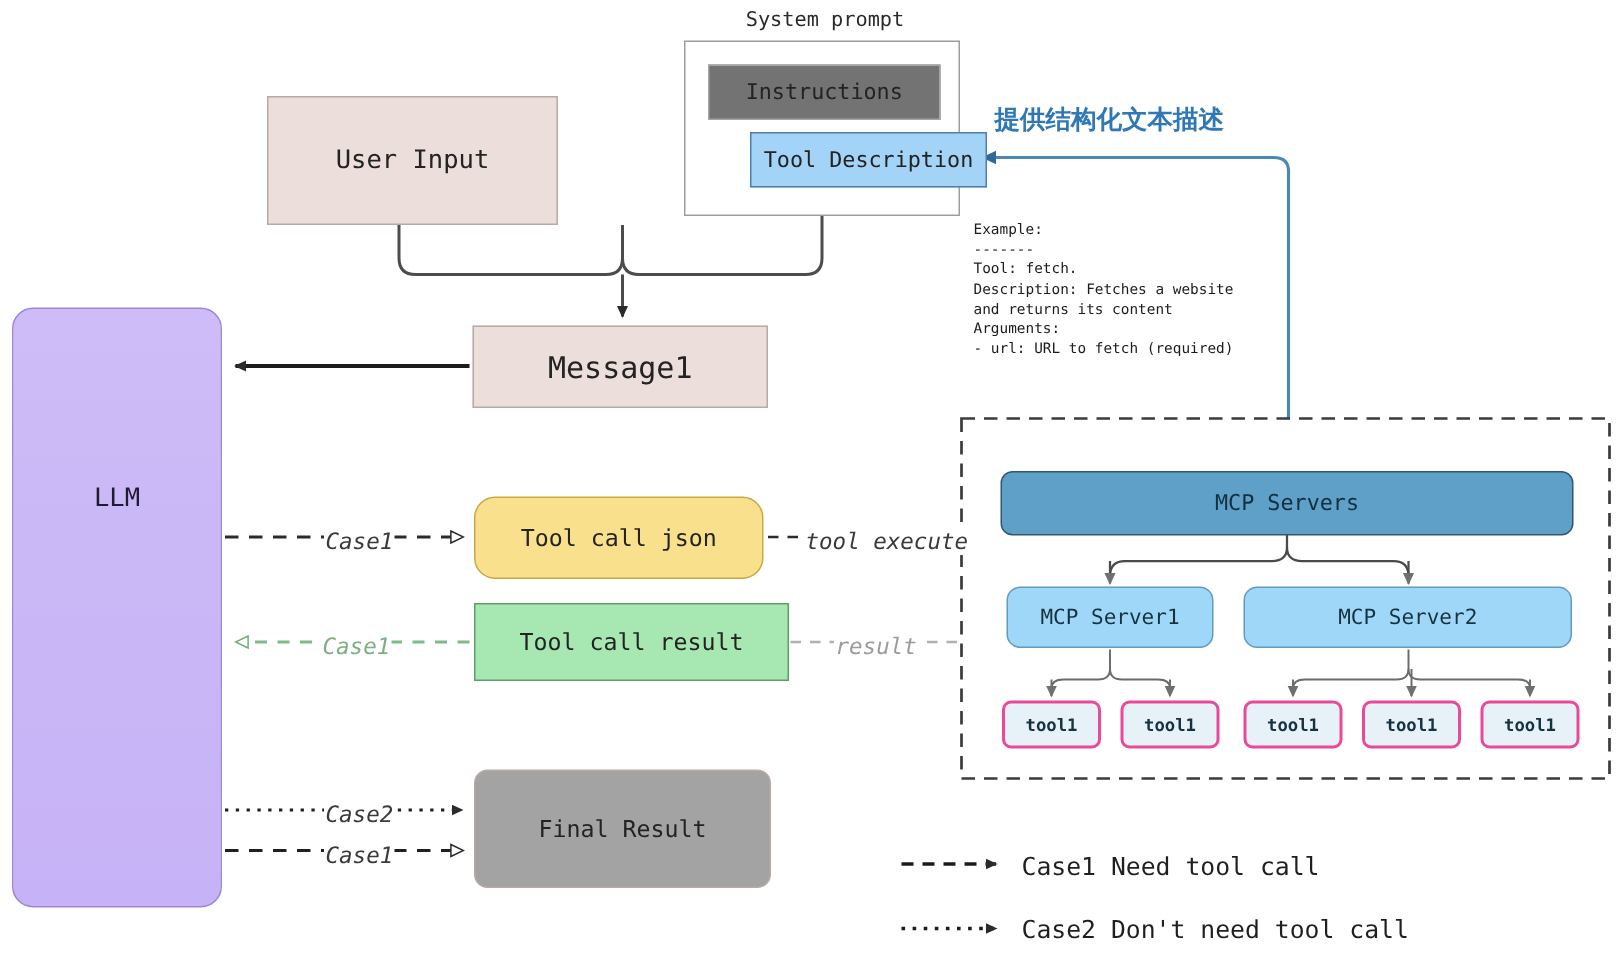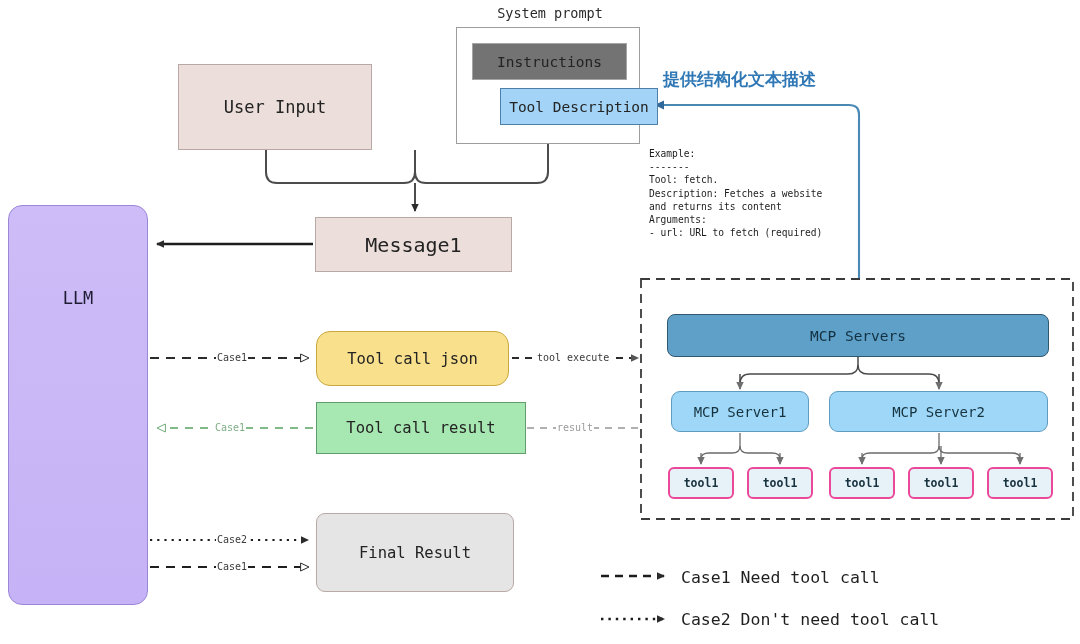--- a/index.html
+++ b/index.html
@@ -27,21 +27,21 @@
     color: #232323;
   }
 
   
   .llm {
     left: 8px; top: 205px; width: 140px; height: 400px;
     background: linear-gradient(180deg,#cdbcf7 0%,#c6b2f6 100%);
     border: 1px solid #9b86d8;
     border-radius: 14px;
     align-items: flex-start; justify-content: center;
-    padding-top: 82px;
+    padding-top: 116px;
     font-size: 17px; color: #1e1b33;
   }
   .user-input {
     left: 178px; top: 64px; width: 194px; height: 86px;
     background: #ecdfdb; border: 1px solid #b9a9a4;
     font-size: 17px;
   }
   .sysprompt-title {
     left: 460px; top: 4px; width: 180px; height: 18px;
     font-size: 13.5px; color: #2a2a2a;
@@ -88,21 +88,21 @@
     border-radius: 14px;
     font-size: 15.5px;
   }
   .toolcall-result {
     left: 316px; top: 402px; width: 210px; height: 52px;
     background: #a7e8b2; border: 1px solid #5f9e6c;
     font-size: 15.5px;
   }
   .final-result {
     left: 316px; top: 513px; width: 198px; height: 79px;
-    background: #e5e5e5; border: 1px solid #b9a9a4;
+    background: #a3a3a3; border: 1px solid #b9a9a4;
     border-radius: 9px;
     font-size: 15.5px;
   }
   .mcp-servers {
     left: 667px; top: 314px; width: 382px; height: 43px;
     background: #5fa0c9; border: 1px solid #31576f;
     border-radius: 8px;
     font-size: 14.5px; color: #12303f;
   }
   .mcp-s1 {
@@ -126,25 +126,26 @@
   .t1 { left: 668px; }
   .t2 { left: 747px; }
   .t3 { left: 829px; }
   .t4 { left: 908px; }
   .t5 { left: 987px; }
 
   
   .edge-label {
     position: absolute;
     font-family: "DejaVu Sans Mono", monospace;
-    font-size: 10px;
+    font-size: 15px;
     color: #3a3a3a;
     background: #ffffff;
     padding: 0 1px;
     white-space: nowrap;
+    font-style: italic;
   }
   .edge-label.green { color: #7fae85; }
   .edge-label.gray  { color: #9b9b9b; }
 
   
   .legend-text {
     position: absolute;
     font-family: "DejaVu Sans Mono", monospace;
     font-size: 16.5px;
     color: #1f1f1f;

